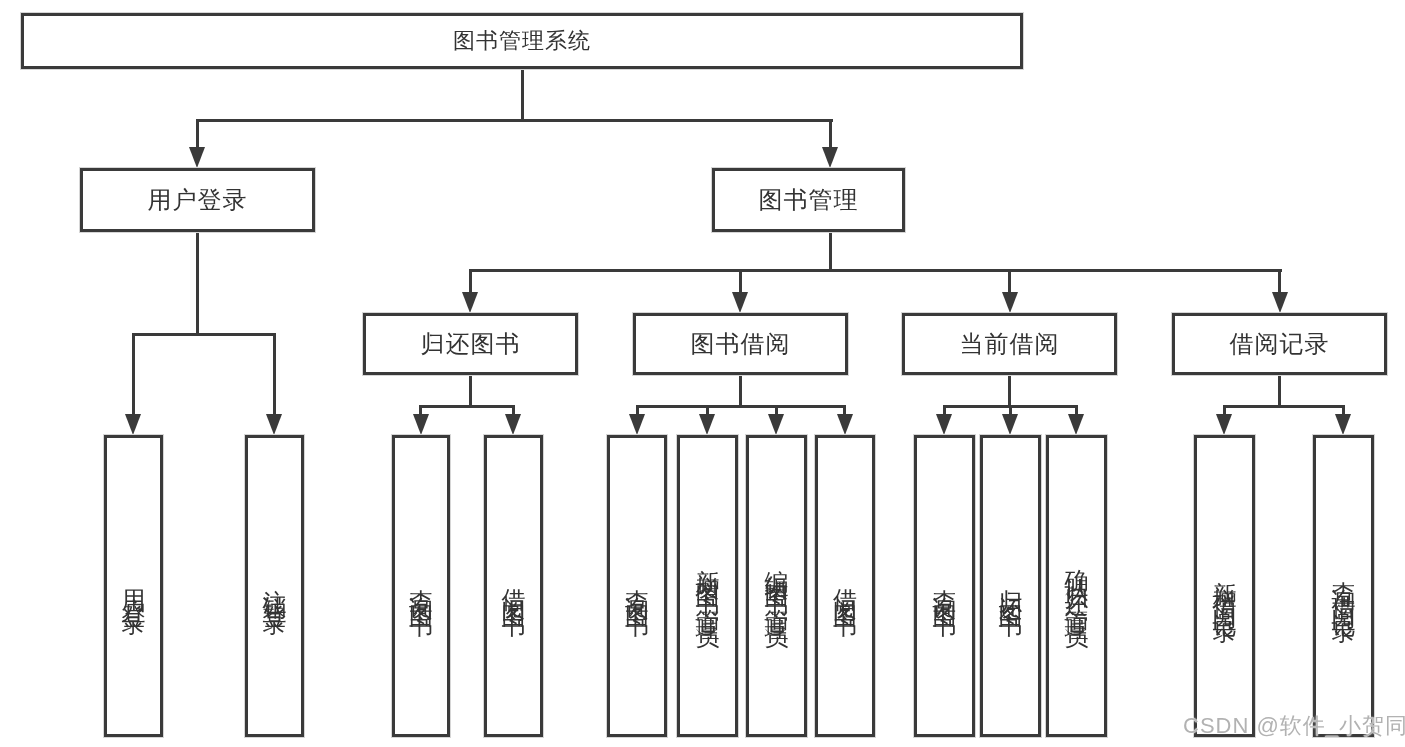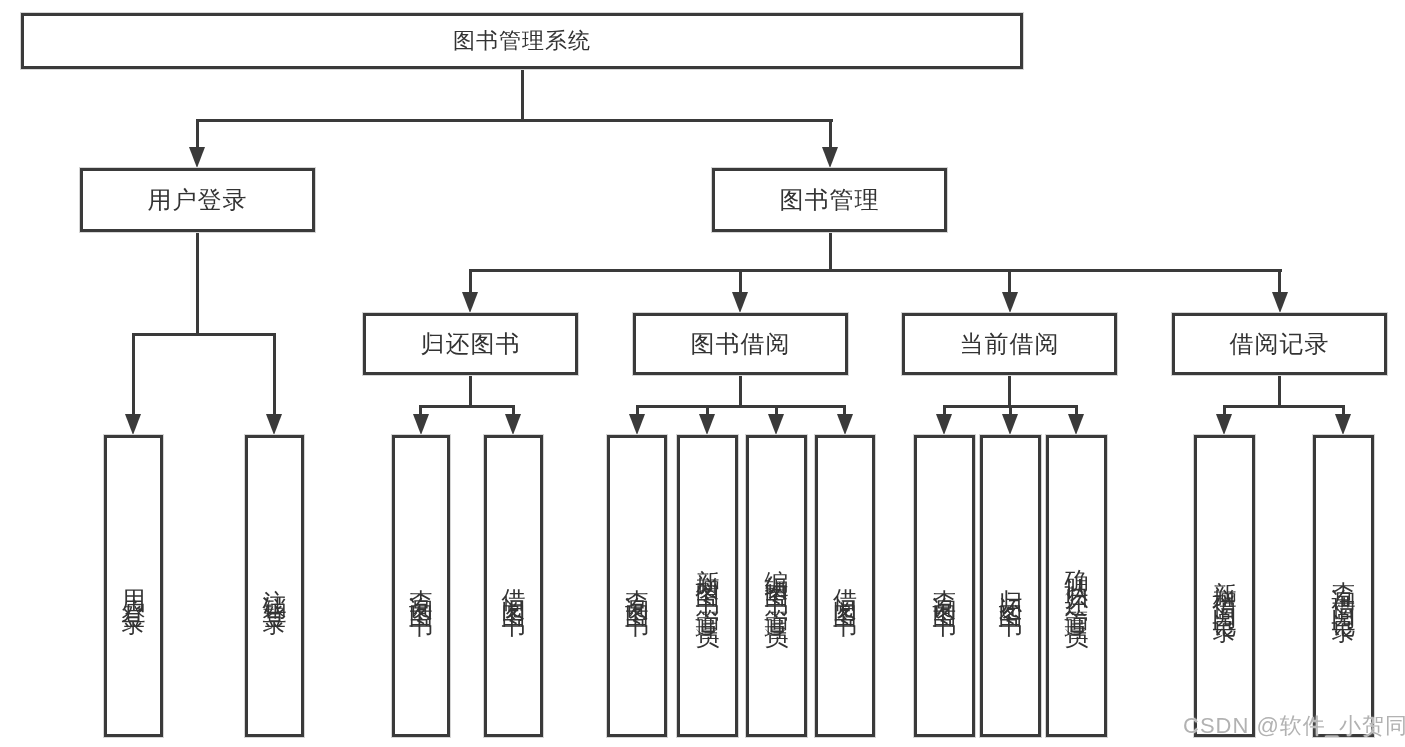--- a/index.html
+++ b/index.html
@@ -49,21 +49,21 @@
   <div class="vline" style="left:521px;top:69px;height:51px;"></div>
   <div class="hline" style="left:196px;top:119px;width:637px;"></div>
   <div class="vline" style="left:196px;top:119px;height:31px;"></div>
   <div class="arrow" style="left:189px;top:147px;"></div>
   <div class="vline" style="left:829px;top:119px;height:31px;"></div>
   <div class="arrow" style="left:822px;top:147px;"></div>
 
   <div class="node hnode" style="left:80px;top:168px;width:235px;height:64px;">
     <span>用户登录</span>
   </div>
-  <div class="node hnode" style="left:712px;top:168px;width:235px;height:64px;">
+  <div class="node hnode" style="left:712px;top:168px;width:193px;height:64px;">
     <span>图书管理</span>
   </div>
 
   <div class="vline" style="left:196px;top:232px;height:104px;"></div>
   <div class="hline" style="left:132px;top:333px;width:144px;"></div>
   <div class="vline" style="left:132px;top:333px;height:84px;"></div>
   <div class="arrow" style="left:125px;top:414px;"></div>
   <div class="vline" style="left:273px;top:333px;height:84px;"></div>
   <div class="arrow" style="left:266px;top:414px;"></div>
 

